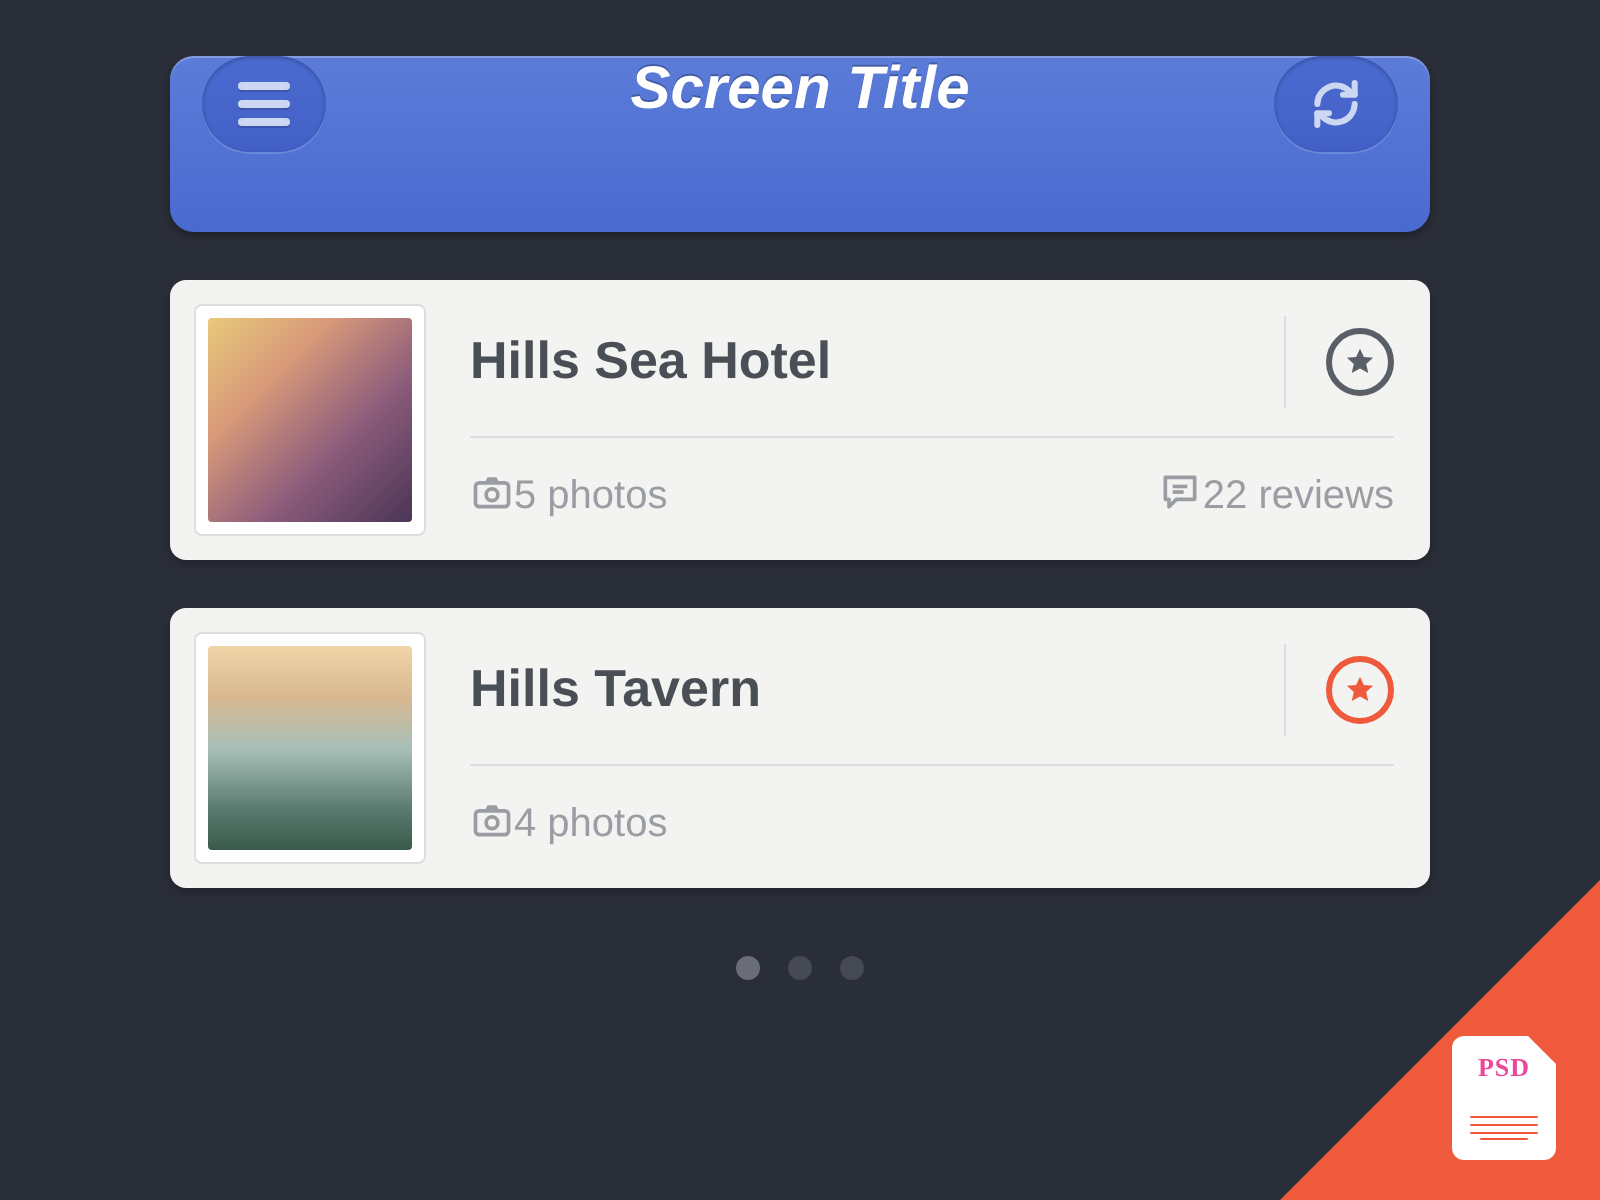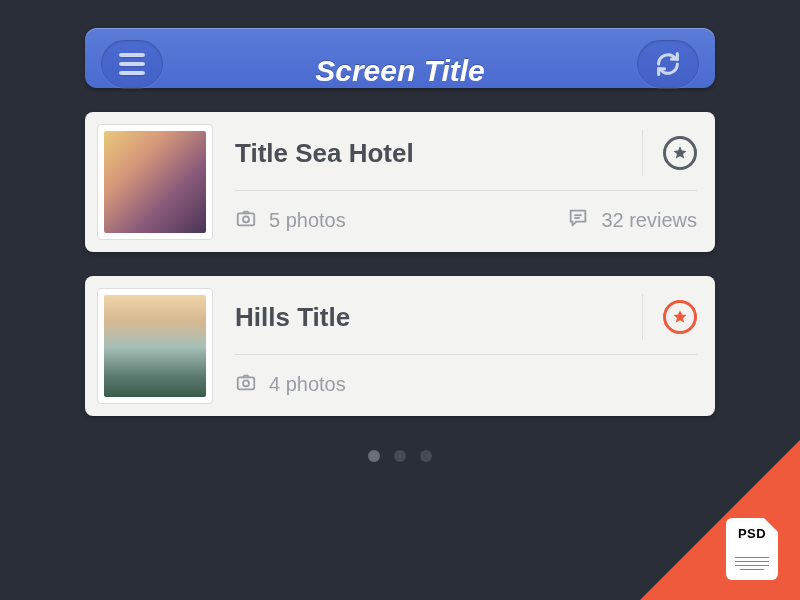--- a/index.html
+++ b/index.html
@@ -10,23 +10,23 @@
     height: 600px;
     overflow: hidden;
     position: relative;
   }
   .container {
     padding: 28px 85px 0;
   }
   .header {
     background: linear-gradient(to bottom, #5b7cd8, #4a6ad0);
     border-radius: 12px;
-    height: 60px;
-    display: flex;
-    align-items: flex-end;
+    height: 88px;
+    display: flex;
+    align-items: flex-start;
     justify-content: space-between;
     padding: 0 16px;
     box-shadow: inset 0 1px 0 rgba(255,255,255,0.25), 0 2px 4px rgba(0,0,0,0.3);
     position: relative;
   }
   .header-btn {
     width: 62px;
     height: 48px;
     background: linear-gradient(to bottom, #4c6bd0, #4260c6);
     border-radius: 24px;
@@ -119,21 +119,21 @@
   }
   .star-off { border: 3px solid #5a5e66; }
   .star-on  { border: 3px solid #ef5a3c; }
   .card-bottom {
     display: flex;
     justify-content: space-between;
     padding-top: 16px;
     color: #9a9da3;
     font-size: 20px;
   }
-  .meta { display: flex; align-items: center; gap: 12px; }
+  .meta { display: flex; align-items: center; gap: 0; }
   .pager {
     display: flex;
     gap: 14px;
     justify-content: center;
     margin-top: 34px;
   }
   .dot {
     width: 12px;
     height: 12px;
     border-radius: 50%;
@@ -168,25 +168,26 @@
   .psd-badge::before {
     content: "";
     position: absolute;
     top: 0; right: 0;
     width: 0; height: 0;
     border-style: solid;
     border-width: 0 14px 14px 0;
     border-color: transparent #ef5a3c transparent transparent;
   }
   .psd-label {
-    color: #000000;
+    color: #ec4899;
     font-size: 13px;
     font-weight: 800;
     letter-spacing: 0.5px;
     margin-bottom: 13px;
+    font-family: Liberation Serif, serif;
   }
   .psd-line {
     width: 34px;
     height: 3px;
     background: #ef5a3c;
     border-radius: 1px;
   }
 </style>
 </head>
 <body>
@@ -213,21 +214,21 @@
       </span>
     </div>
   </div>
 
   <div class="card">
     <div class="thumb">
       <div class="thumb-inner thumb-1"></div>
     </div>
     <div class="card-body">
       <div class="card-top">
-        <div class="card-title">Title Sea Hotel</div>
+        <div class="card-title">Hills Sea Hotel</div>
         <div class="star-wrap">
           <div class="star-circle star-off">
             <svg width="16" height="16" viewBox="0 0 24 24">
                 <path fill="#5a5e66" d="M12 2l2.9 6.3 6.9.6-5.2 4.6 1.6 6.8L12 16.9 5.8 20.3l1.6-6.8L2.2 8.9l6.9-.6z"></path>
               </svg>
           </div>
         </div>
       </div>
       <div class="card-bottom">
         <div class="meta">
@@ -241,33 +242,33 @@
           <span>5 photos</span>
         </div>
         <div class="meta">
           <span>
             <svg width="22" height="22" viewBox="0 0 24 24" fill="none">
                 <path d="M4 4h16v12H10l-4 4v-4H4z" stroke="#9a9da3" stroke-width="2" stroke-linejoin="round"></path>
                 <line x1="8" y1="9" x2="16" y2="9" stroke="#9a9da3" stroke-width="2"></line>
                 <line x1="8" y1="12" x2="14" y2="12" stroke="#9a9da3" stroke-width="2"></line>
               </svg>
           </span>
-          <span>32 reviews</span>
+          <span>22 reviews</span>
         </div>
       </div>
     </div>
   </div>
 
   <div class="card">
     <div class="thumb">
       <div class="thumb-inner thumb-2"></div>
     </div>
     <div class="card-body">
       <div class="card-top">
-        <div class="card-title">Hills Title</div>
+        <div class="card-title">Hills Tavern</div>
         <div class="star-wrap">
           <div class="star-circle star-on">
             <svg width="16" height="16" viewBox="0 0 24 24">
                 <path fill="#ef5a3c" d="M12 2l2.9 6.3 6.9.6-5.2 4.6 1.6 6.8L12 16.9 5.8 20.3l1.6-6.8L2.2 8.9l6.9-.6z"></path>
               </svg>
           </div>
         </div>
       </div>
       <div class="card-bottom">
         <div class="meta">

